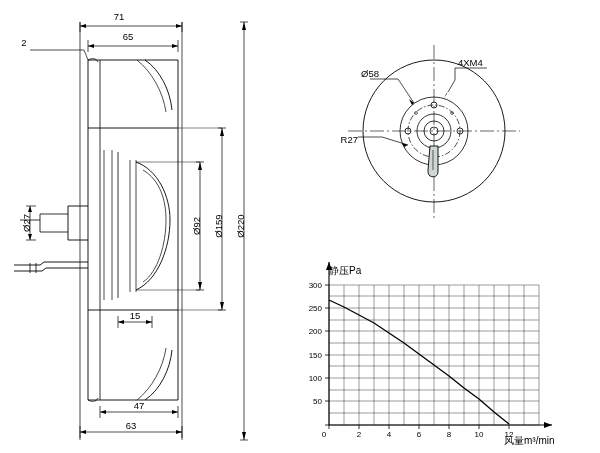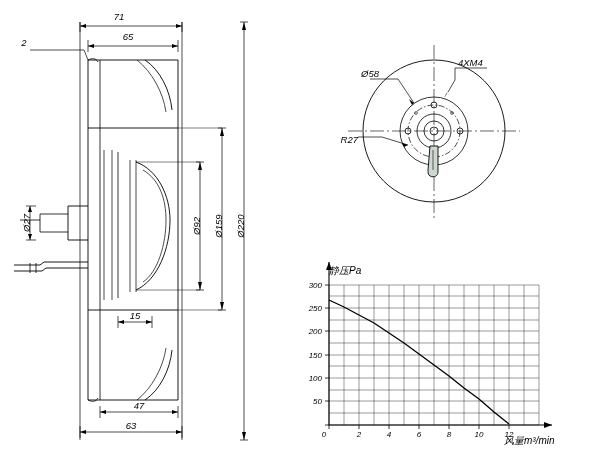--- a/index.html
+++ b/index.html
@@ -1,21 +1,21 @@
 <!DOCTYPE html>
 <html><head>
 <meta charset="utf-8">
 <style>
   html,body{margin:0;padding:0;}
   body{
     width:600px;height:453px;background:#ffffff;
     font-family:"Liberation Sans", sans-serif;
     color:#000;position:relative;overflow:hidden;
   }
-  .wrap{position:absolute;inset:0;font-style:italic;}
+  .wrap{position:absolute;inset:0;}
   svg{display:block;}
   text{font-family:"Liberation Sans", sans-serif;fill:#000;}
   .dim{font-size:9.5px;}
   .lbl{font-size:9.5px;}
   .axlbl{font-size:8px;}
   .ttl{font-size:10px;}
 </style>
 </head>
 <body>
 

